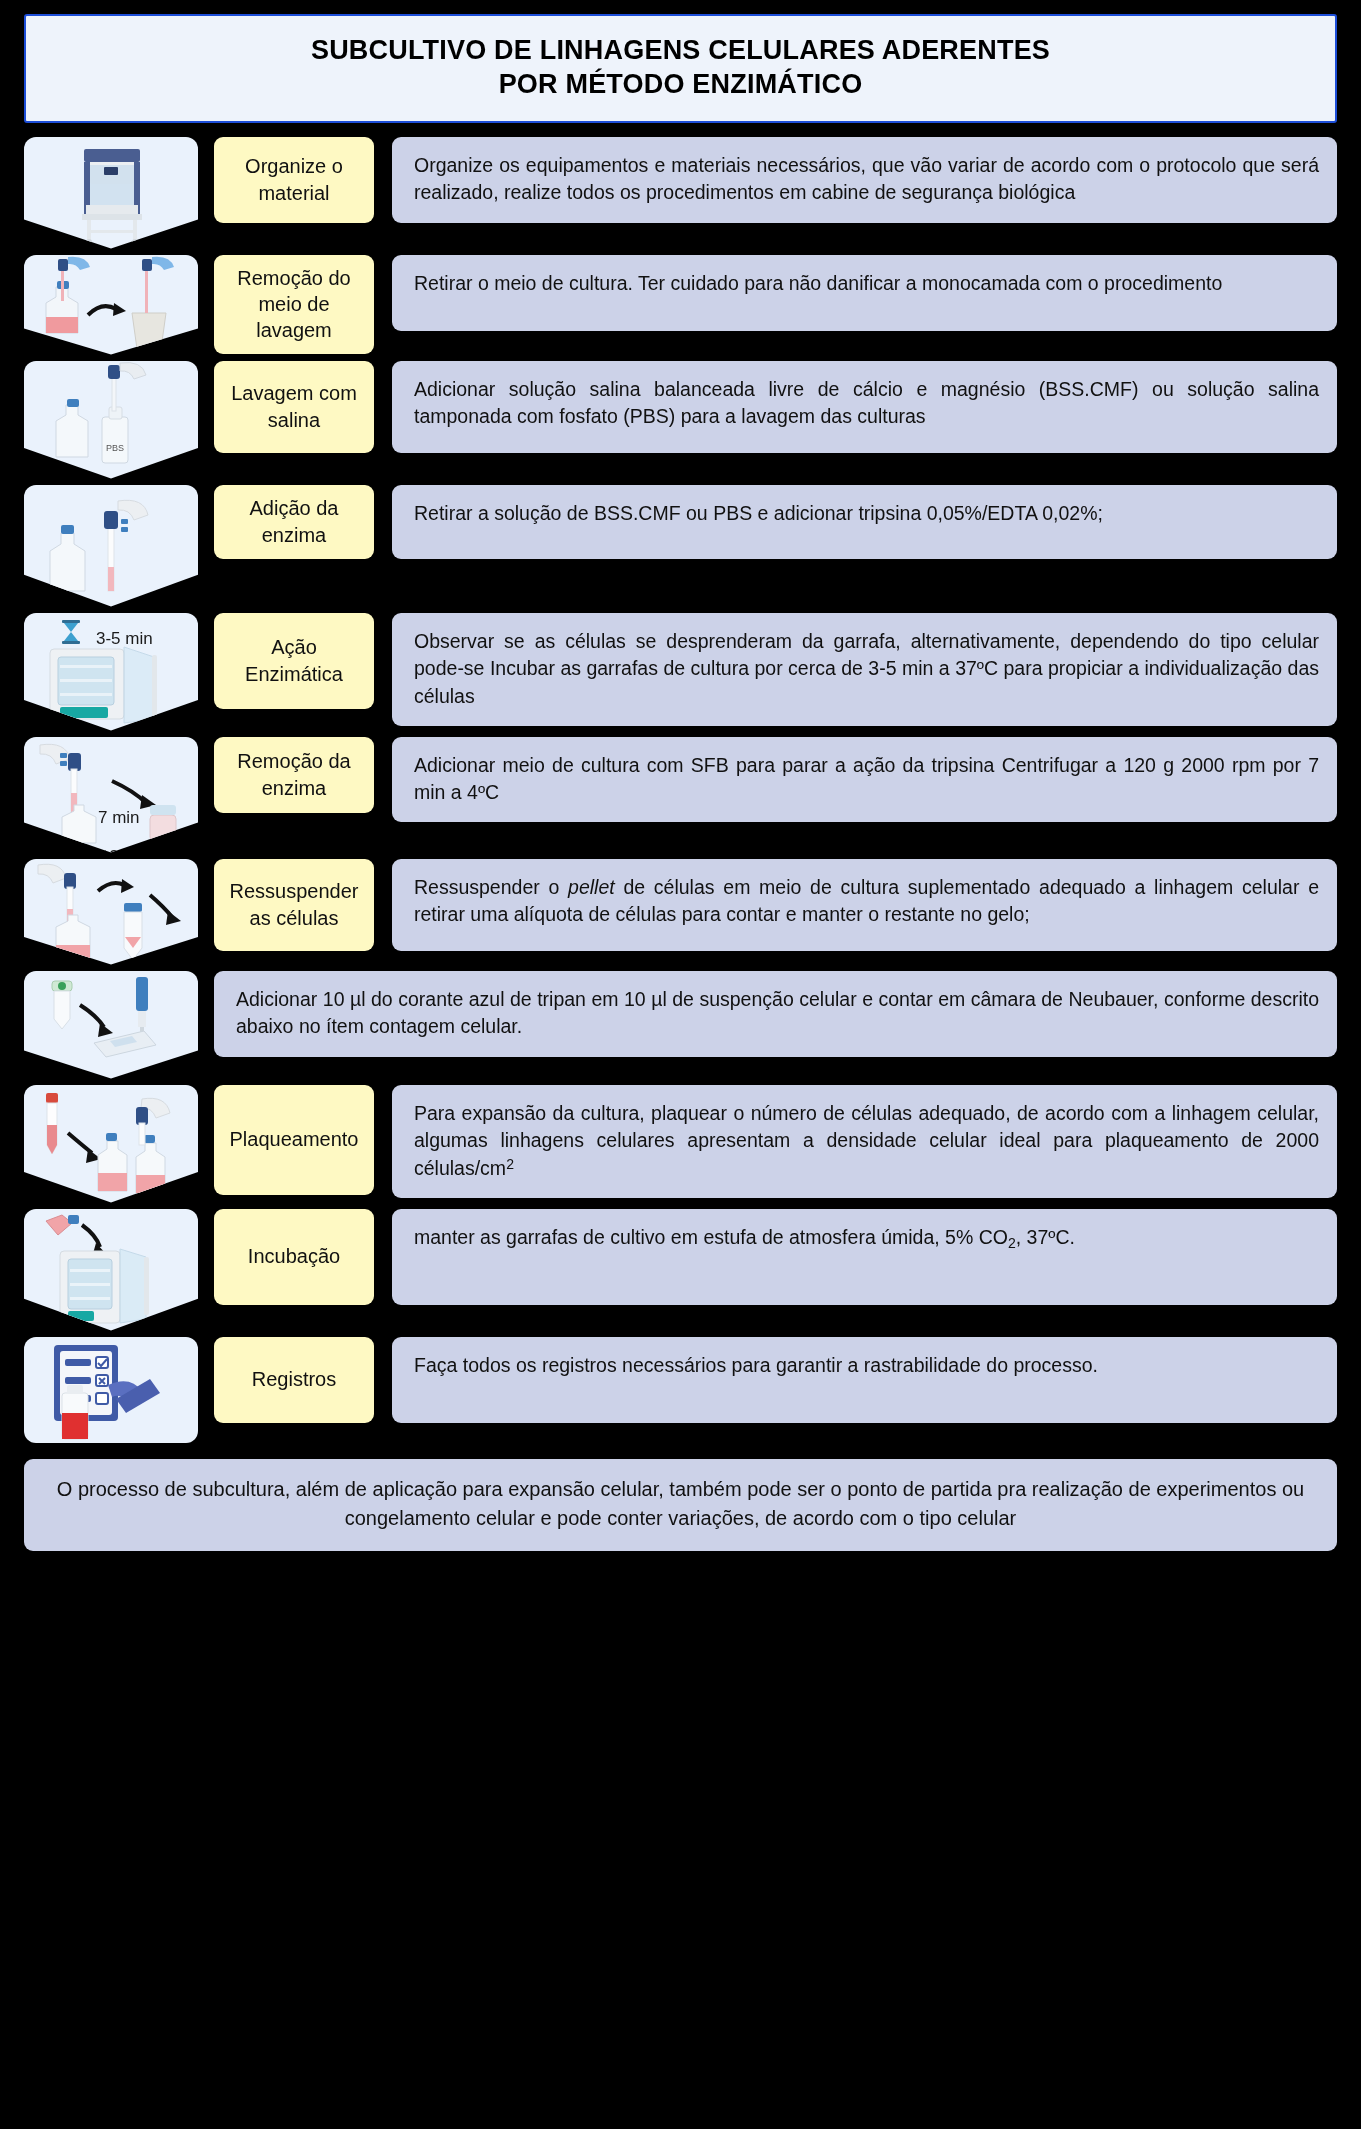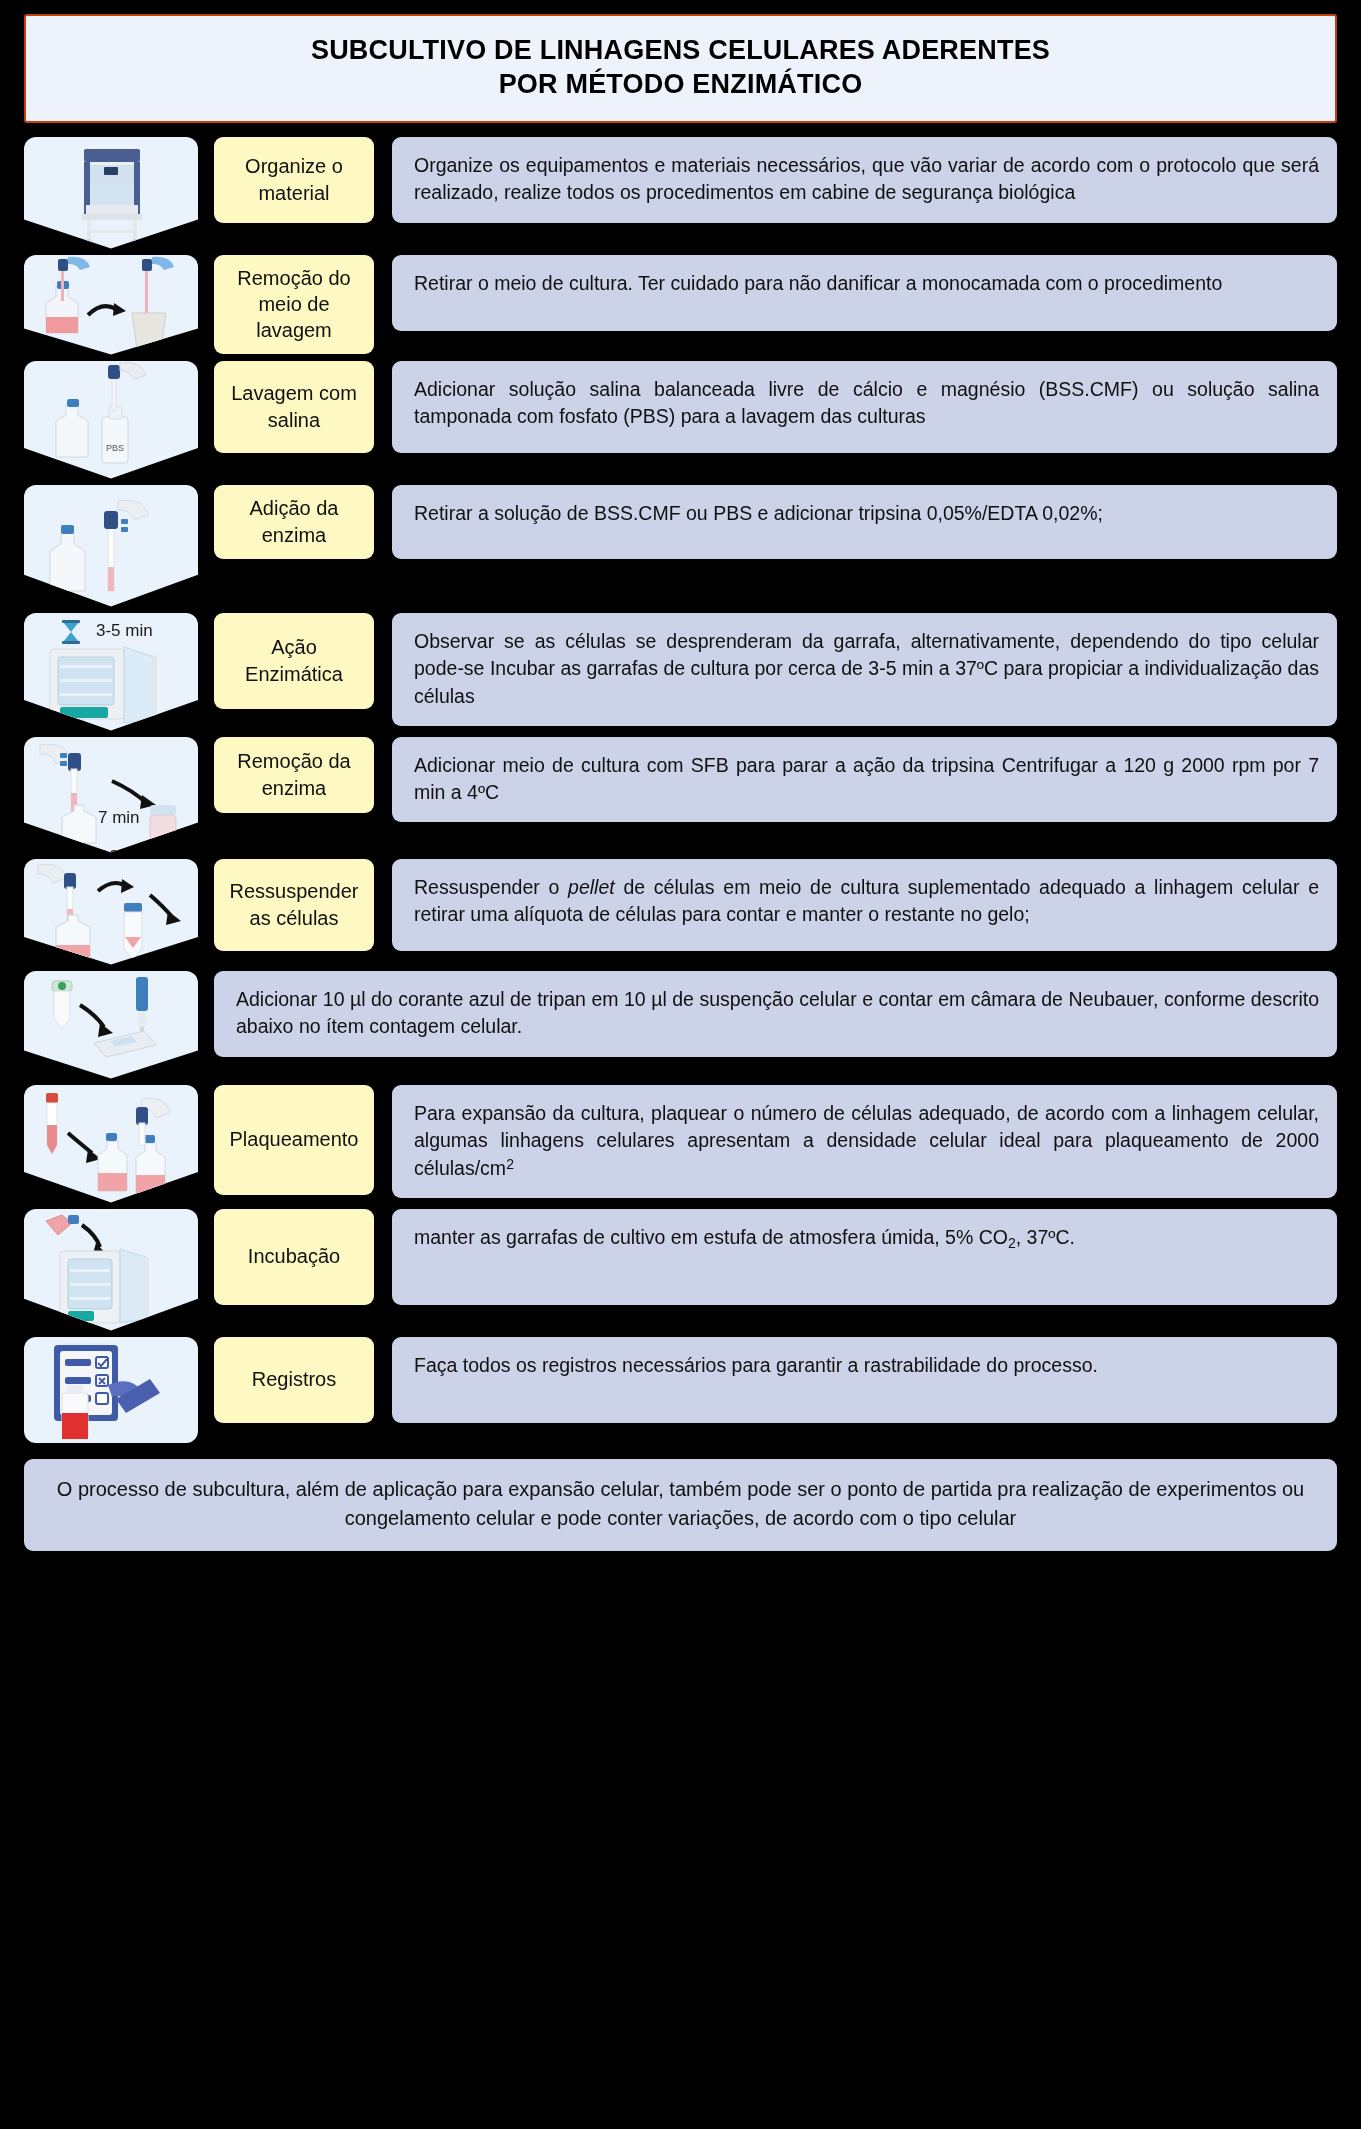--- a/index.html
+++ b/index.html
@@ -17,21 +17,21 @@
     min-height: 2129px;
     background: #000000;
     position: relative;
     padding: 0;
   }
 
   
   .title-bar {
     margin: 14px 24px 14px 24px;
     background: #eef3fb;
-    border: 2px solid #c2410c;
+    border: 2px solid #1d4ed8;
     border-radius: 3px;
     text-align: center;
     padding: 17px 10px 19px 10px;
   }
   .title-bar .line {
     font-size: 27px;
     font-weight: bold;
     color: #000;
     letter-spacing: 0.2px;
     line-height: 1.27;
@@ -119,21 +119,21 @@
 
   
   .badge {
     position: absolute;
     font-size: 17px;
     color: #1b1b1b;
     line-height: 1.15;
     white-space: pre-line;
     text-align: center;
   }
-  .badge-timer { left: 72px; top: 8px; }
+  .badge-timer { left: 72px; top: 16px; }
   .badge-centrifuge { left: 74px; top: 52px; text-align: center; }
 
   .hourglass-ico { position: absolute; left: 36px; top: 6px; }
   svg { display:block; }
 </style>
 </head>
 <body>
 
 <div class="page">
 

